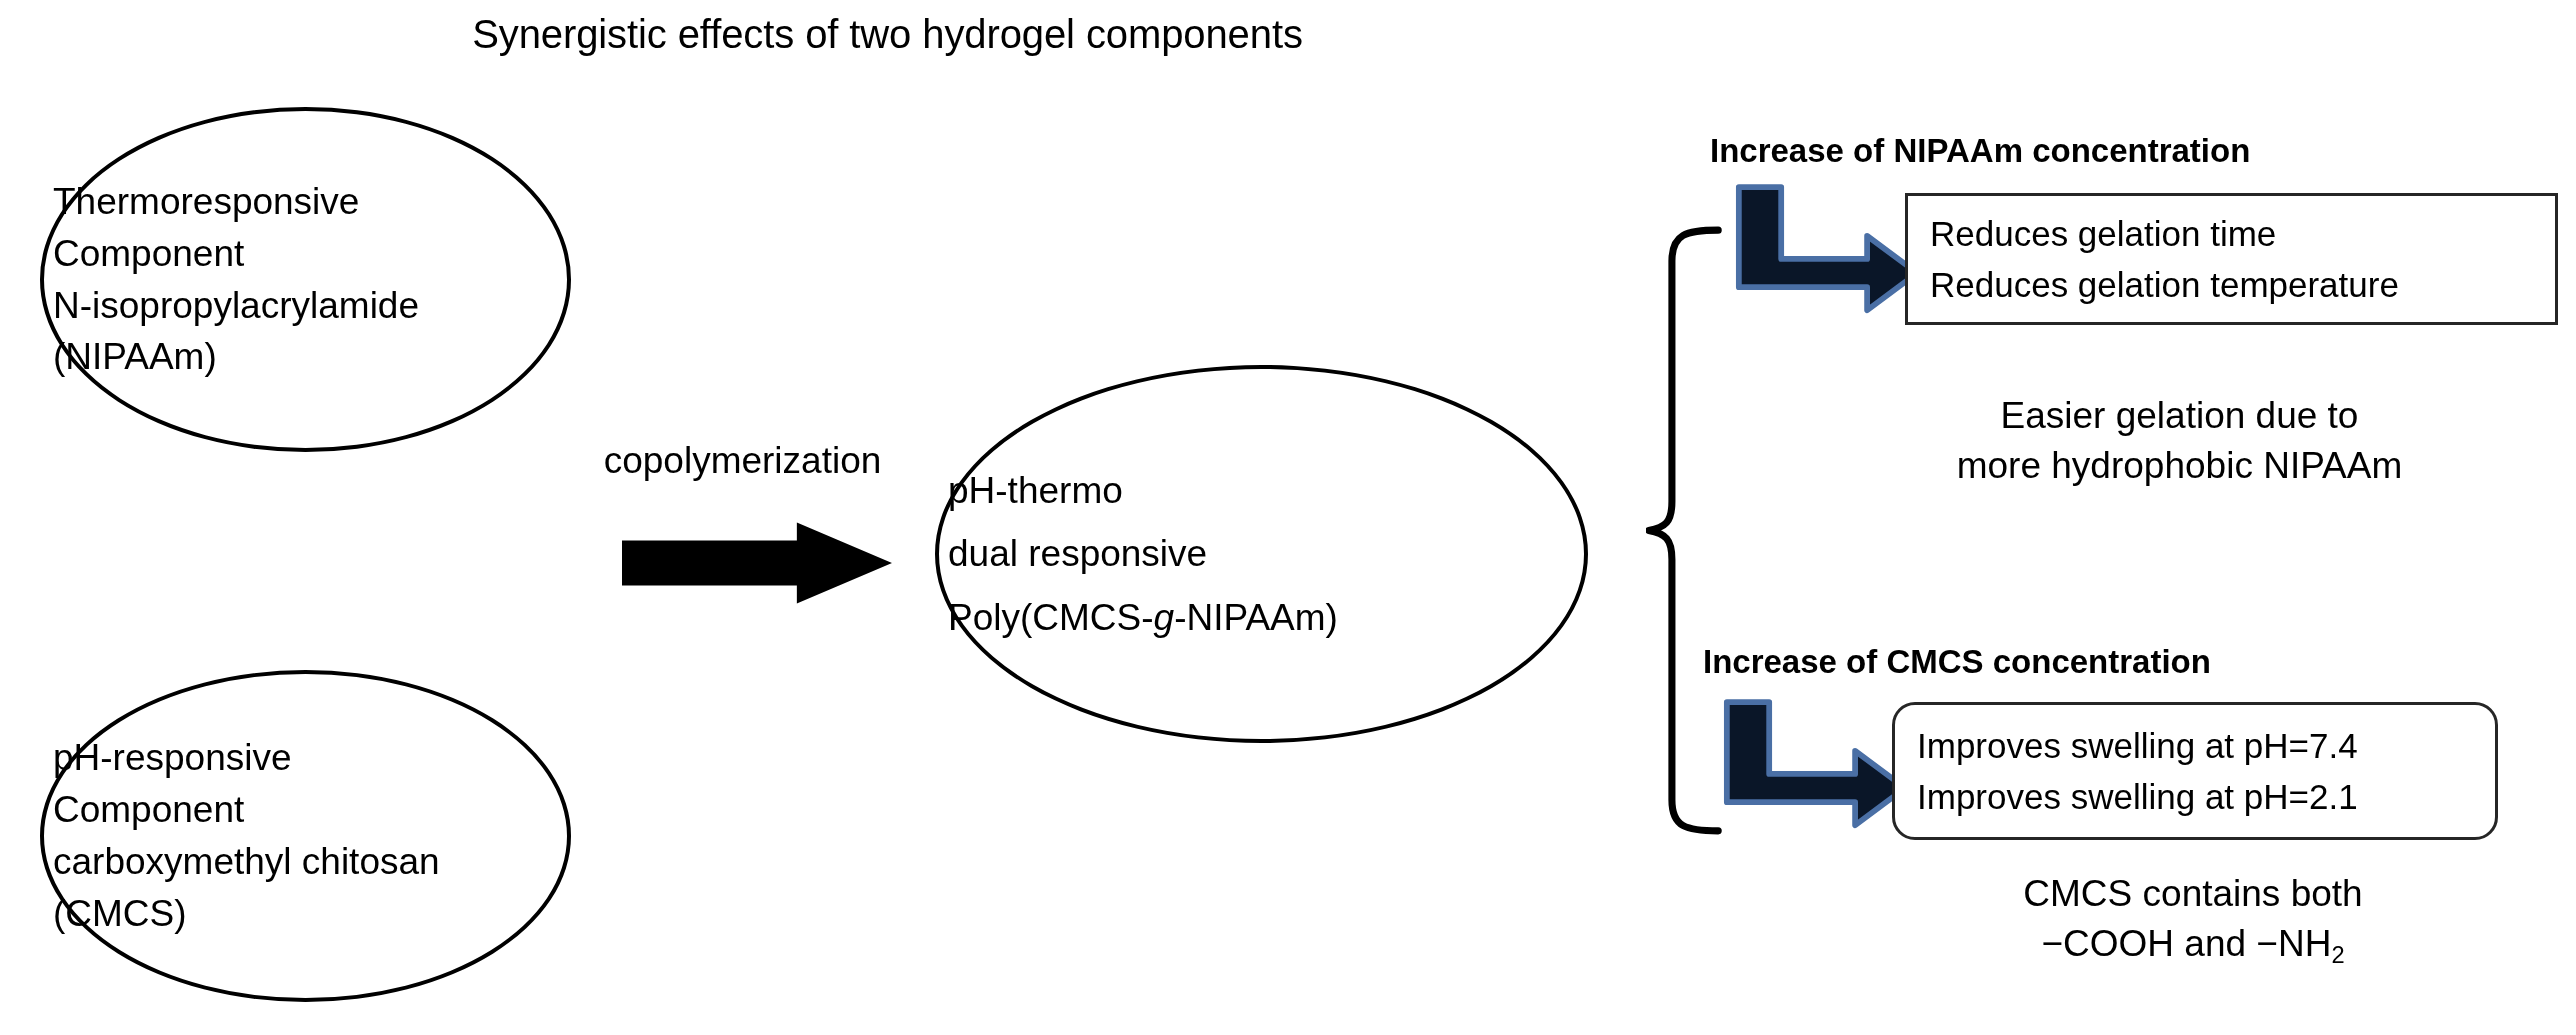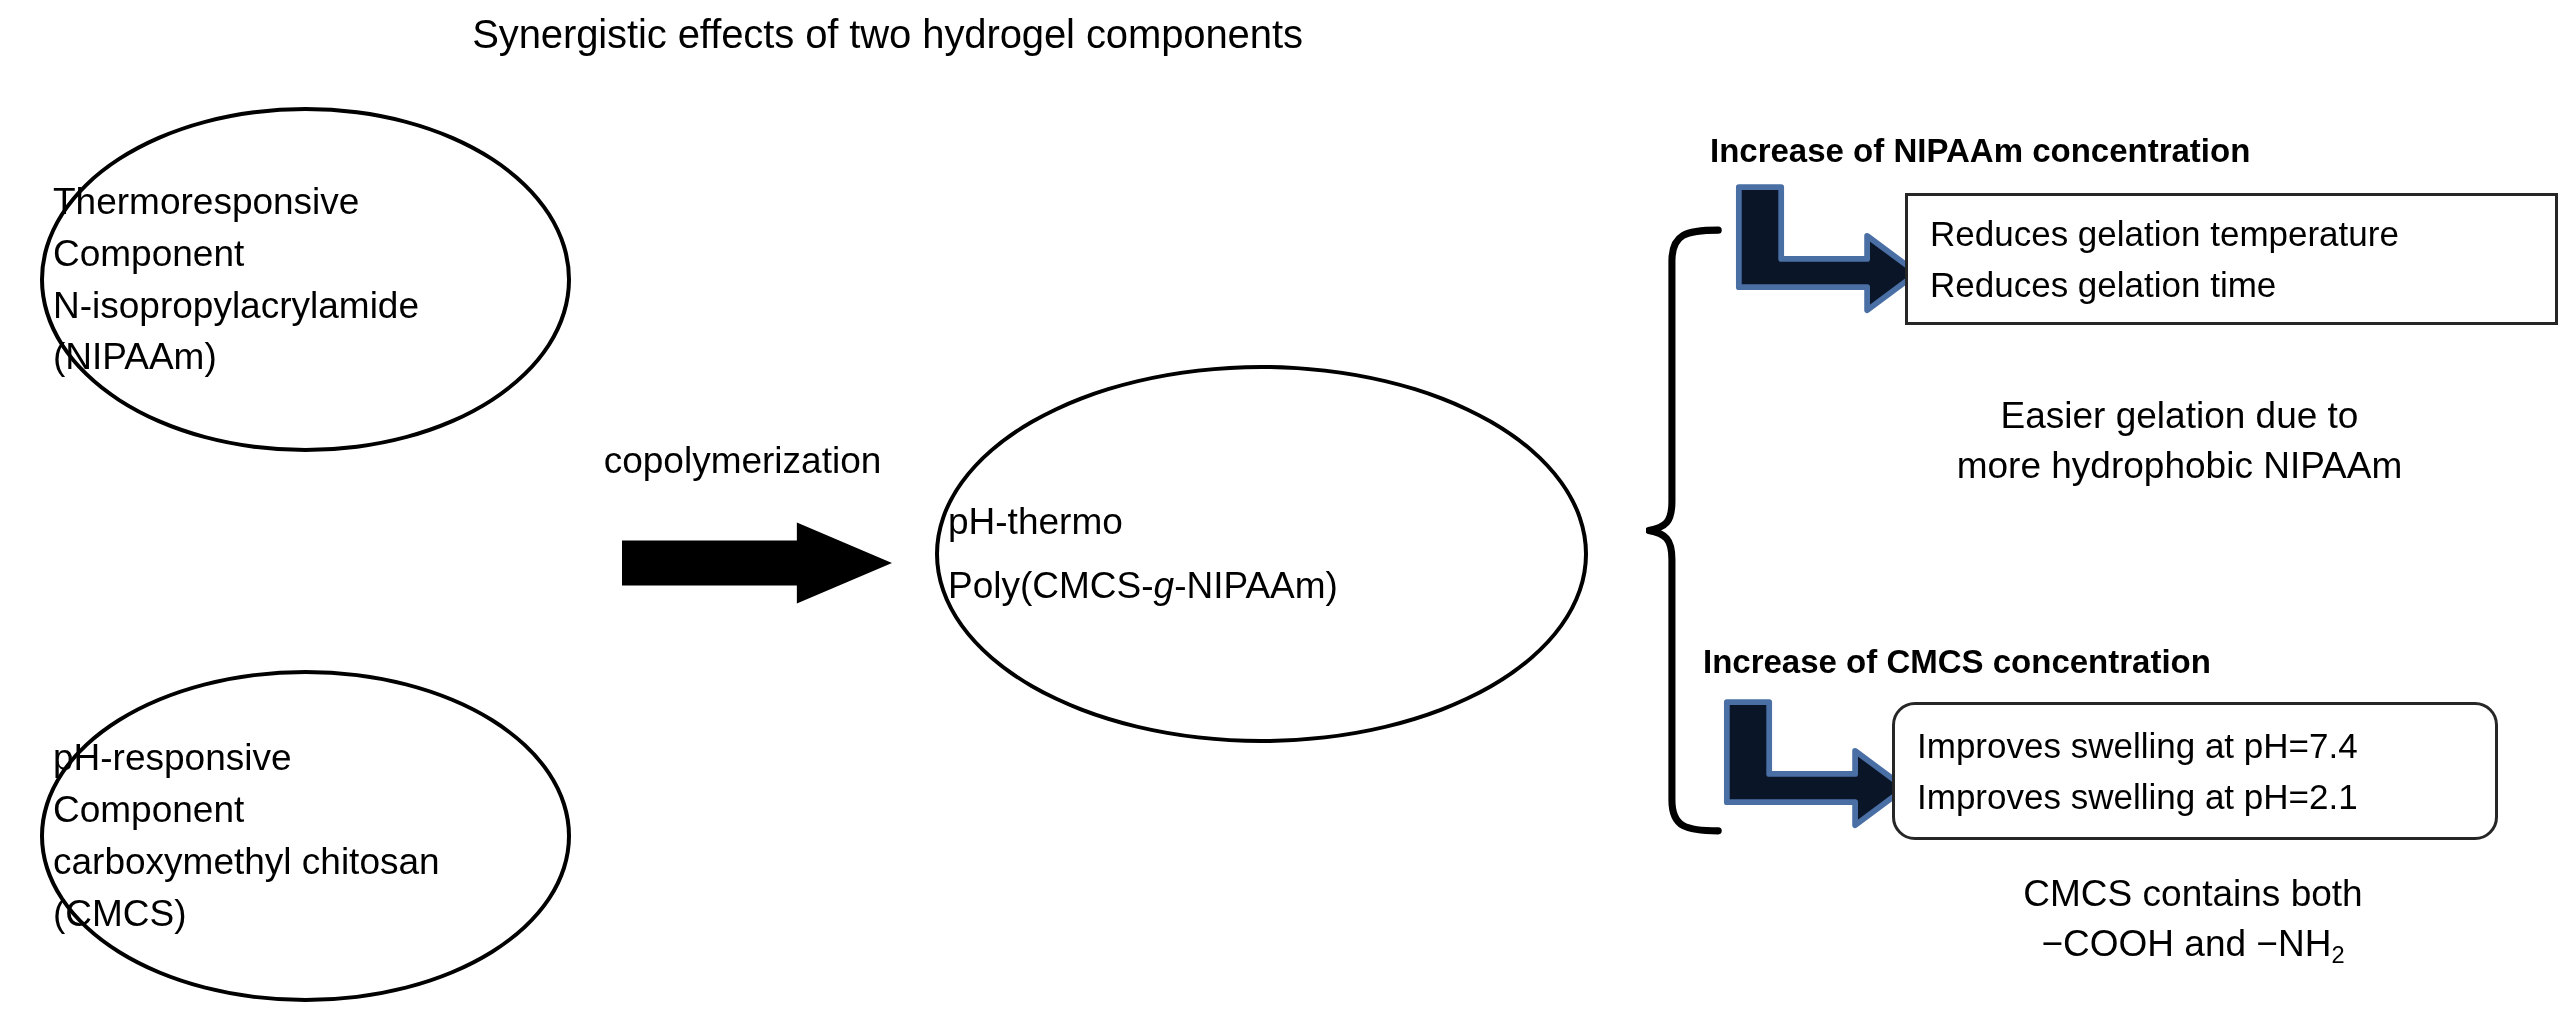--- a/index.html
+++ b/index.html
@@ -162,37 +162,38 @@
 
   <div class="abs" id="copolymerization-label">copolymerization</div>
 
   <svg class="abs" id="copolymerization-arrow" viewBox="0 0 420 130">
     <polygon points="0,30 272,30 272,2 420,65 272,128 272,100 0,100" fill="#000000"></polygon>
   </svg>
 
   <div class="abs ellipse-node" id="ellipse-dual-responsive">
     <div class="ellipse-text">
       <div>pH-thermo</div>
+      <div>dual responsive</div>
       <div><span>Poly(CMCS-</span><span class="ital">g</span><span>-NIPAAm)</span></div>
     </div>
   </div>
 
   <svg class="abs" id="branch-brace" viewBox="0 0 130 950">
     <path d="M112 8 C 62 8, 40 14, 40 56 L 40 430 C 40 462, 30 470, 4 475 C 30 480, 40 488, 40 520 L 40 894 C 40 936, 62 942, 112 942" fill="none" stroke="#000000" stroke-width="11" stroke-linecap="round" stroke-linejoin="round"></path>
   </svg>
 
   <div class="abs branch-heading" id="heading-nipaam">Increase of NIPAAm concentration</div>
 
   <svg class="abs elbow-arrow" id="elbow-arrow-nipaam" viewBox="0 0 290 205">
     <polygon points="6,6 72,6 72,118 206,118 206,82 284,140 206,198 206,162 6,162" fill="#0a1628" stroke="#4a6fa5" stroke-width="9" stroke-linejoin="round"></polygon>
   </svg>
 
   <div class="abs outcome-box" id="outcome-box-nipaam">
+    <div class="outcome-line">Reduces gelation time</div>
     <div class="outcome-line">Reduces gelation temperature</div>
-    <div class="outcome-line">Reduces gelation time</div>
   </div>
 
   <div class="abs outcome-caption" id="caption-nipaam">
     <div>Easier gelation due to</div>
     <div>more hydrophobic NIPAAm</div>
   </div>
 
   <div class="abs branch-heading" id="heading-cmcs">Increase of CMCS concentration</div>
 
   <svg class="abs elbow-arrow" id="elbow-arrow-cmcs" viewBox="0 0 290 205">

